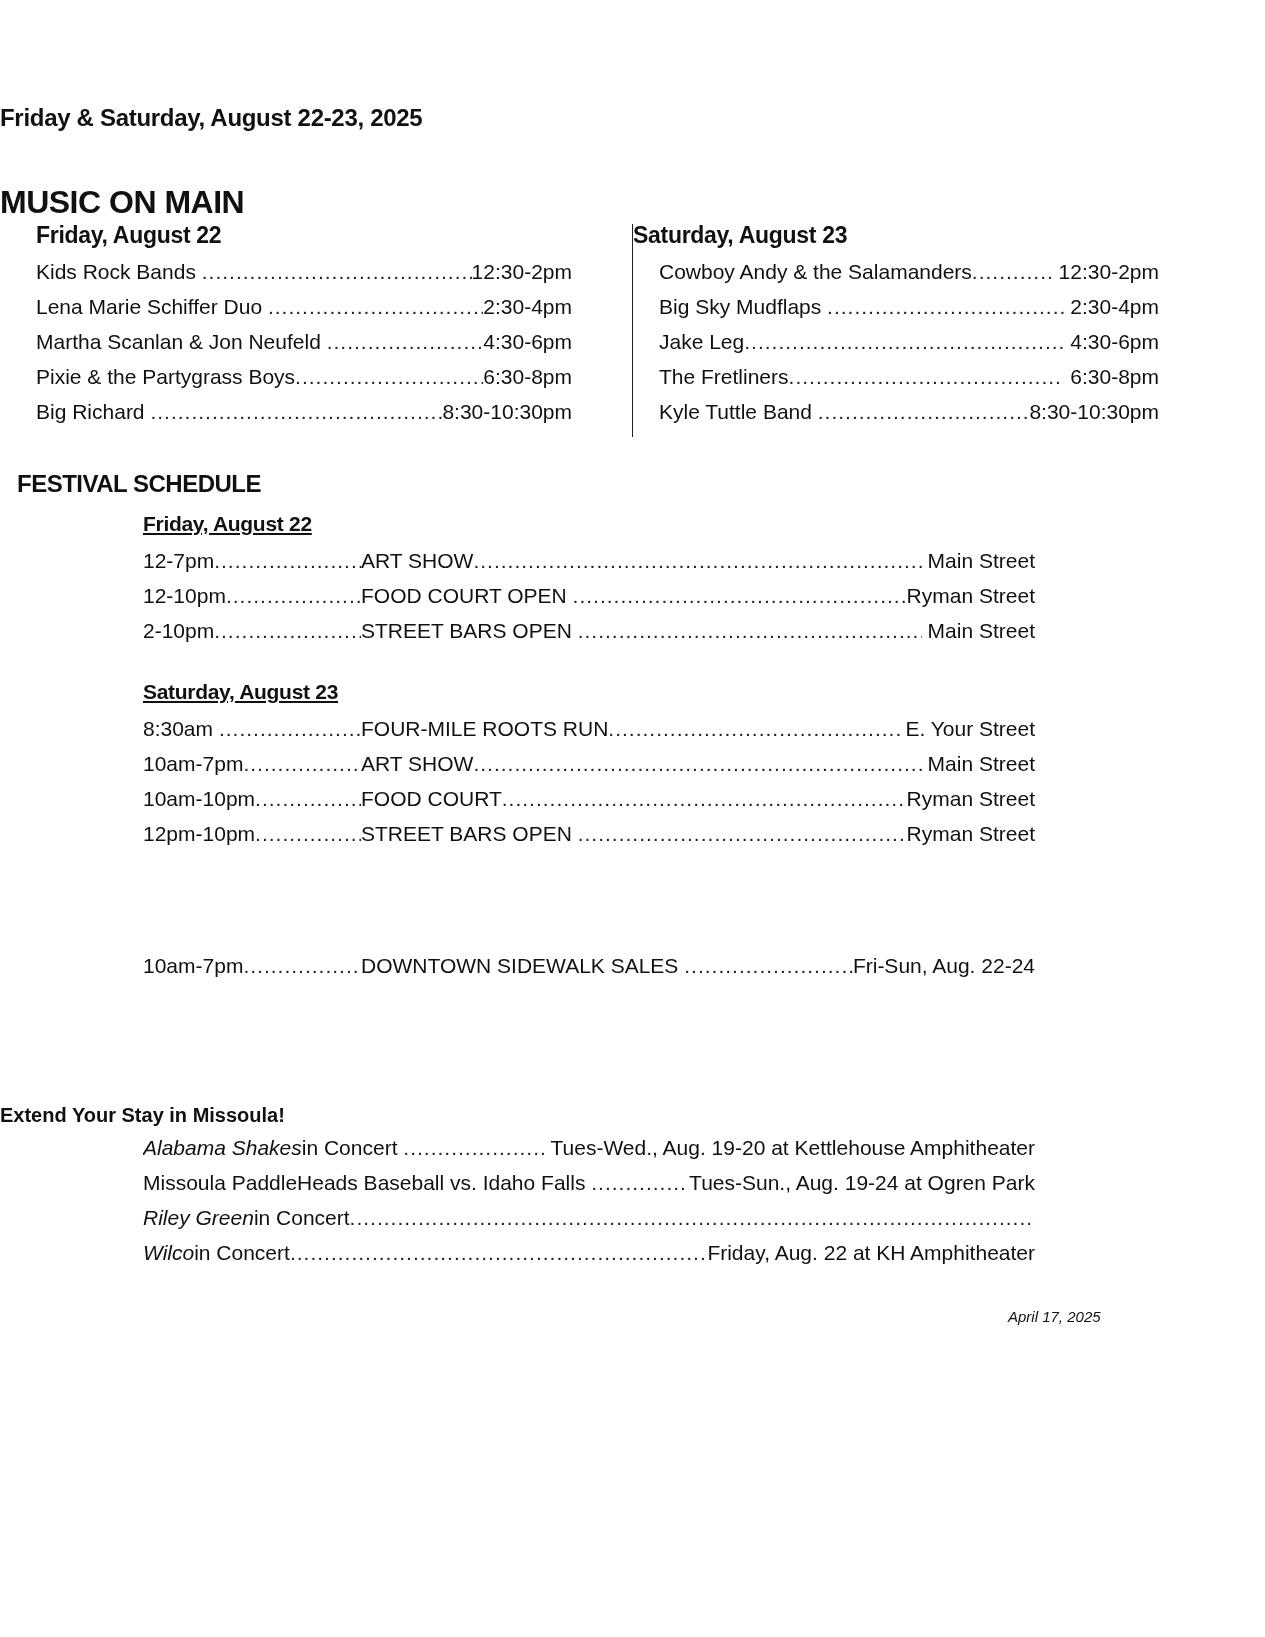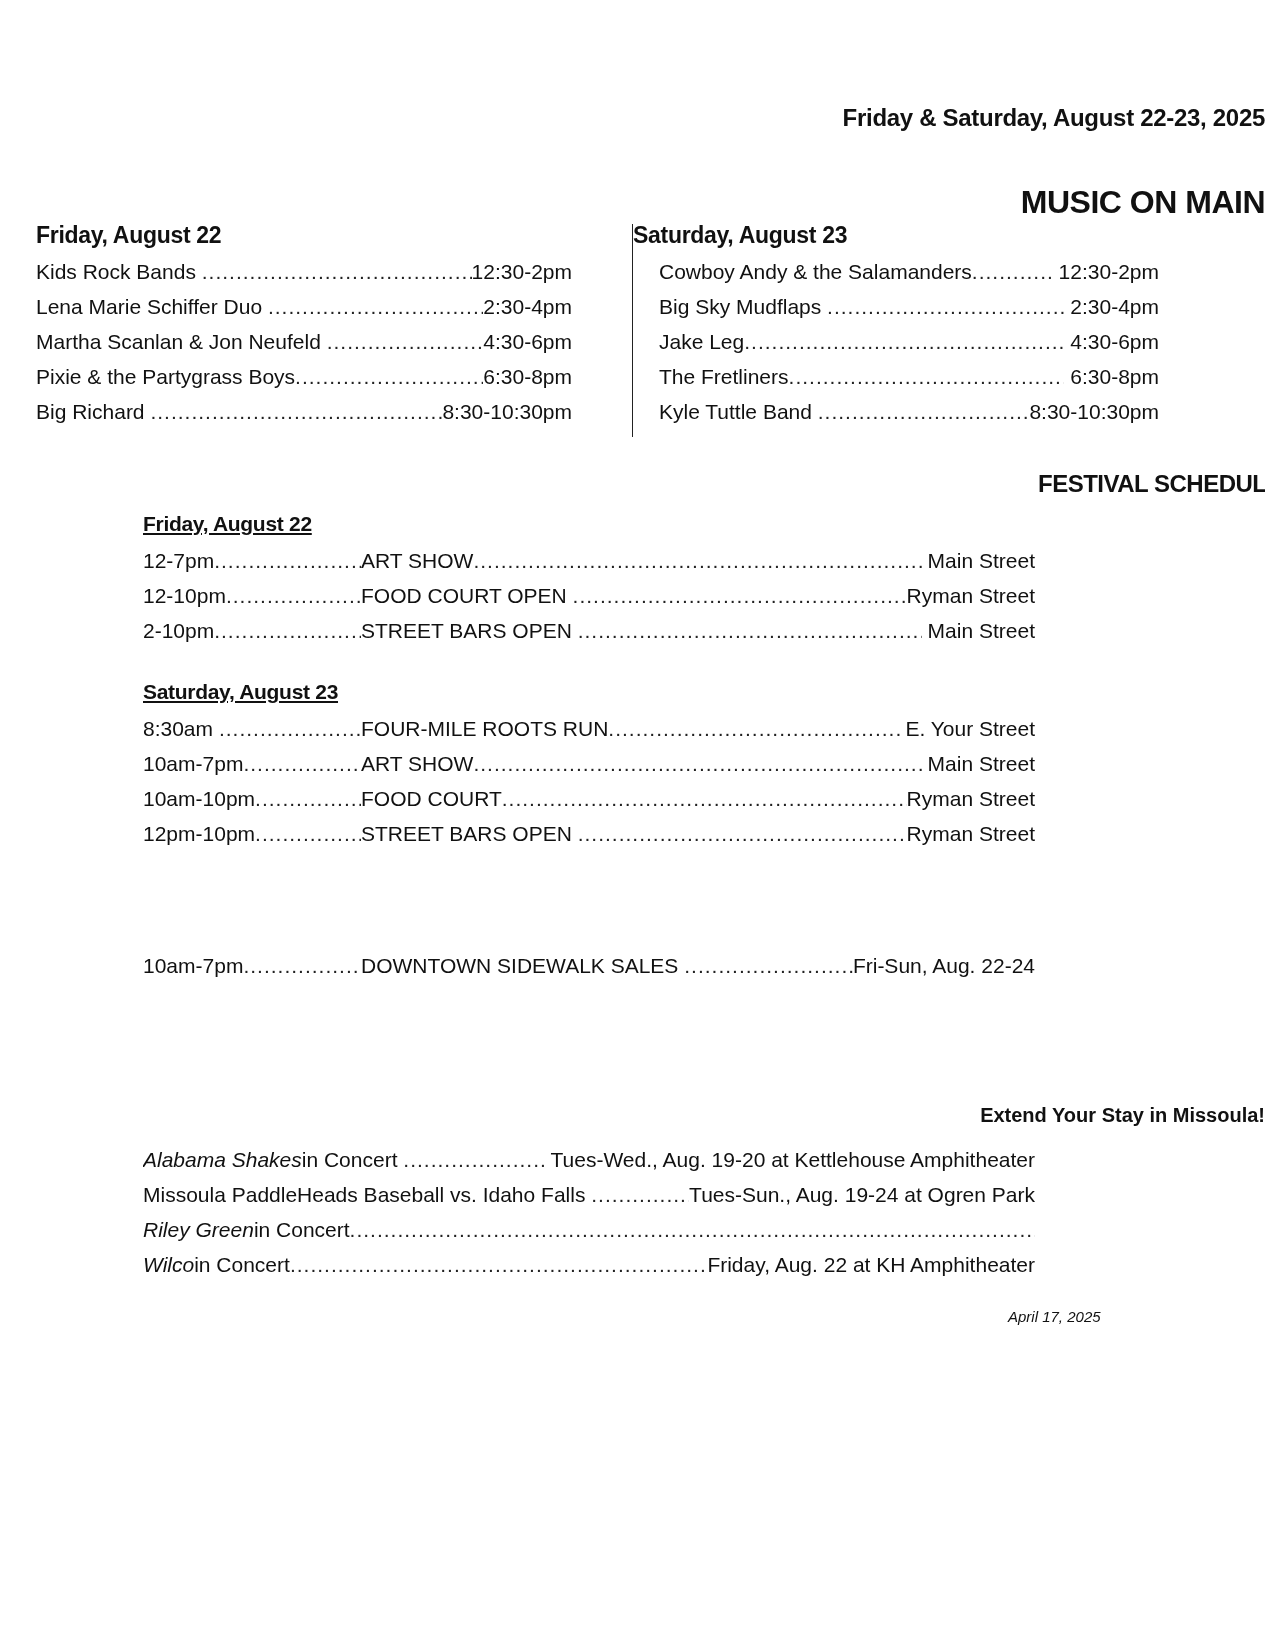--- a/index.html
+++ b/index.html
@@ -2,21 +2,21 @@
 <html><head>
 <meta charset="utf-8">
 <style>
   html, body { margin: 0; padding: 0; background: #ffffff; }
   body {
     width: 1265px; height: 1637px; position: relative; overflow: hidden;
     font-family: "Liberation Sans", "DejaVu Sans", sans-serif;
     color: #111111;
   }
   .abs { position: absolute; }
-  .center { left: 0; width: 1265px; text-align: right; }
+  .center { left: 0; width: 1265px; text-align: left; }
   .title { top: 104px; font-size: 24px; font-weight: bold; letter-spacing: -0.3px; }
   .h2 { font-size: 32px; font-weight: bold; letter-spacing: -0.5px; }
   .music-title { top: 184px; }
   .fest-title { top: 470px; font-size: 24px; margin-left: 17px; }
   .col-head { font-size: 23px; font-weight: bold; letter-spacing: -0.3px; }
   .row {
     display: flex; align-items: baseline; white-space: nowrap; overflow: hidden;
     font-size: 21px; height: 35px; line-height: 35px;
   }
   .row .lead { flex: 1 1 auto; overflow: hidden; white-space: nowrap; color: #222; letter-spacing: 1px; }
@@ -201,21 +201,21 @@
       </span>
     <span class="fixed">DOWNTOWN SIDEWALK SALES</span>
       <span class="fixed">&nbsp;</span>
     <span class="lead"></span>
     <span class="fixed">Fri-Sun, Aug. 22-24</span>
   </div>
 </div>
 
 <div class="abs center extend-title">Extend Your Stay in Missoula!</div>
 
-<div class="abs" style="left:143px; top:1130px; width:892px;margin-top:12px;">
+<div class="abs" style="left:143px; top:1130px; width:892px;">
   <div class="row">
     <span class="fixed it">Alabama Shakes</span>
       <span class="fixed"> in Concert</span>
       <span class="fixed">&nbsp;</span>
     <span class="lead"></span>
     <span class="fixed">&nbsp;</span>
       <span class="fixed">Tues-Wed., Aug. 19-20 at Kettlehouse Amphitheater</span>
   </div>
   <div class="row">
     <span class="fixed it"></span>

